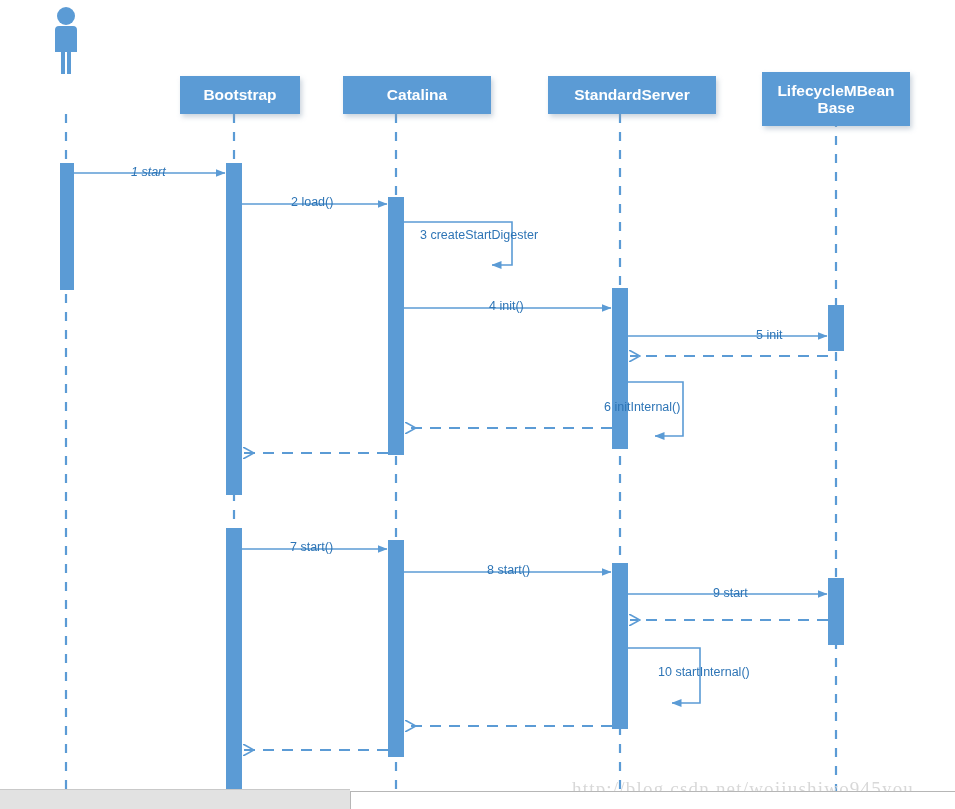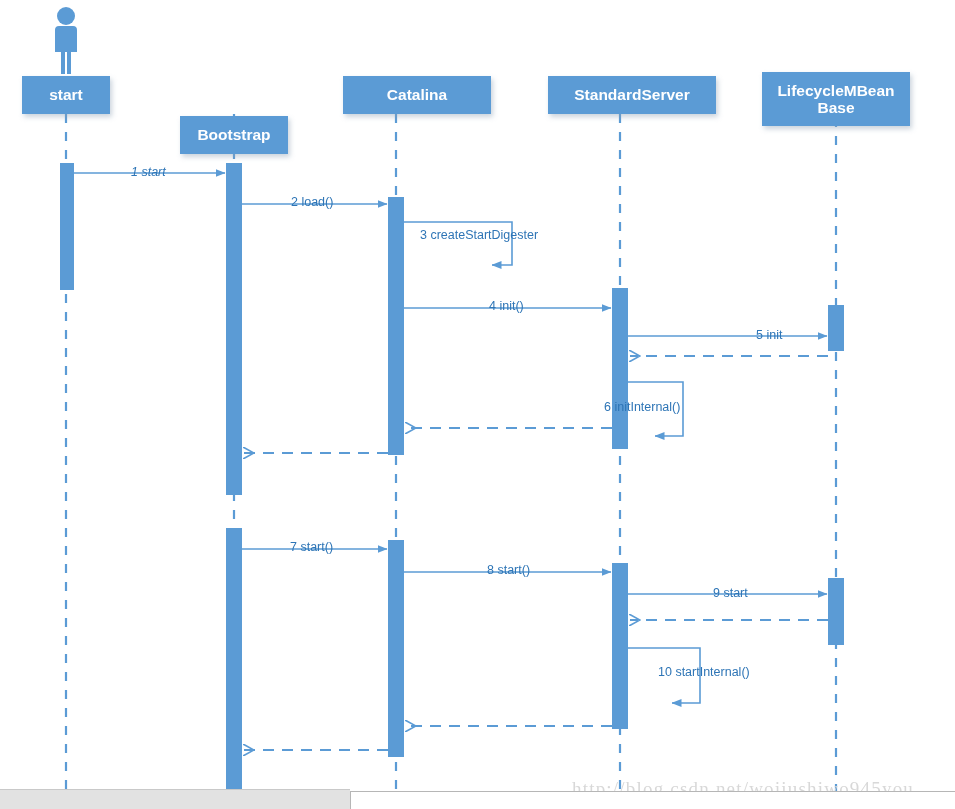--- a/index.html
+++ b/index.html
@@ -107,24 +107,21 @@
     <g stroke="#5B9BD5" stroke-width="1.8" stroke-dasharray="11,8" fill="none">
       <line x1="828" y1="356" x2="630" y2="356" marker-end="url(#openArrow)"></line>
       <line x1="612" y1="428" x2="406" y2="428" marker-end="url(#openArrow)"></line>
       <line x1="388" y1="453" x2="244" y2="453" marker-end="url(#openArrow)"></line>
       <line x1="828" y1="620" x2="630" y2="620" marker-end="url(#openArrow)"></line>
       <line x1="612" y1="726" x2="406" y2="726" marker-end="url(#openArrow)"></line>
       <line x1="388" y1="750" x2="244" y2="750" marker-end="url(#openArrow)"></line>
     </g>
   </svg>
 
-  <div class="lifeline-head" style="left:22px;top:76px;width:88px;height:38px;">
-    <span>start</span>
-  </div>
-  <div class="lifeline-head" style="left:180px;top:76px;width:108px;height:38px;margin-top:40px;">
+  <div class="lifeline-head" style="left:180px;top:76px;width:120px;height:38px;">
     <span>Bootstrap</span>
   </div>
   <div class="lifeline-head" style="left:322px;top:76px;width:148px;height:38px;margin-left:21px;">
     <span>Catalina</span>
   </div>
   <div class="lifeline-head" style="left:548px;top:76px;width:168px;height:38px;">
     <span>StandardServer</span>
   </div>
   <div class="lifeline-head" style="left:762px;top:72px;width:148px;height:54px;">
     <span>LifecycleMBean Base</span>

